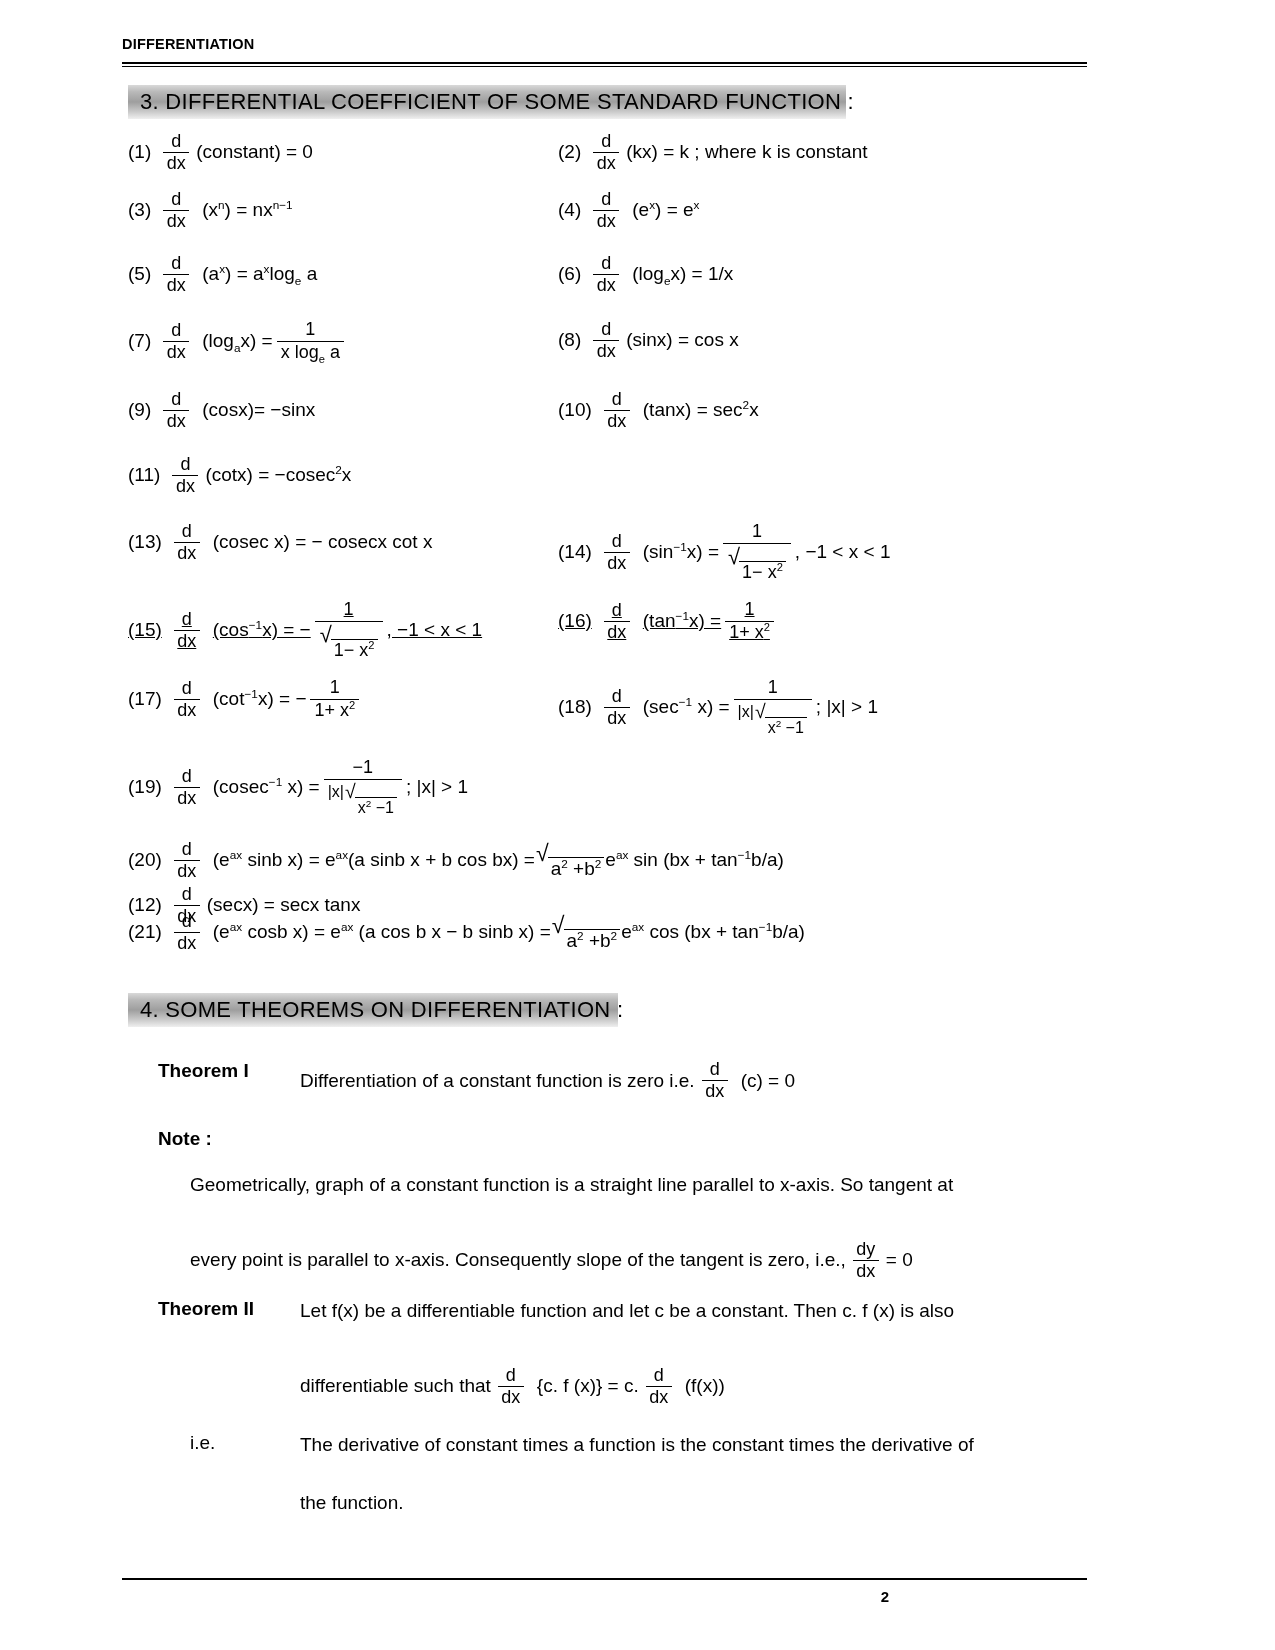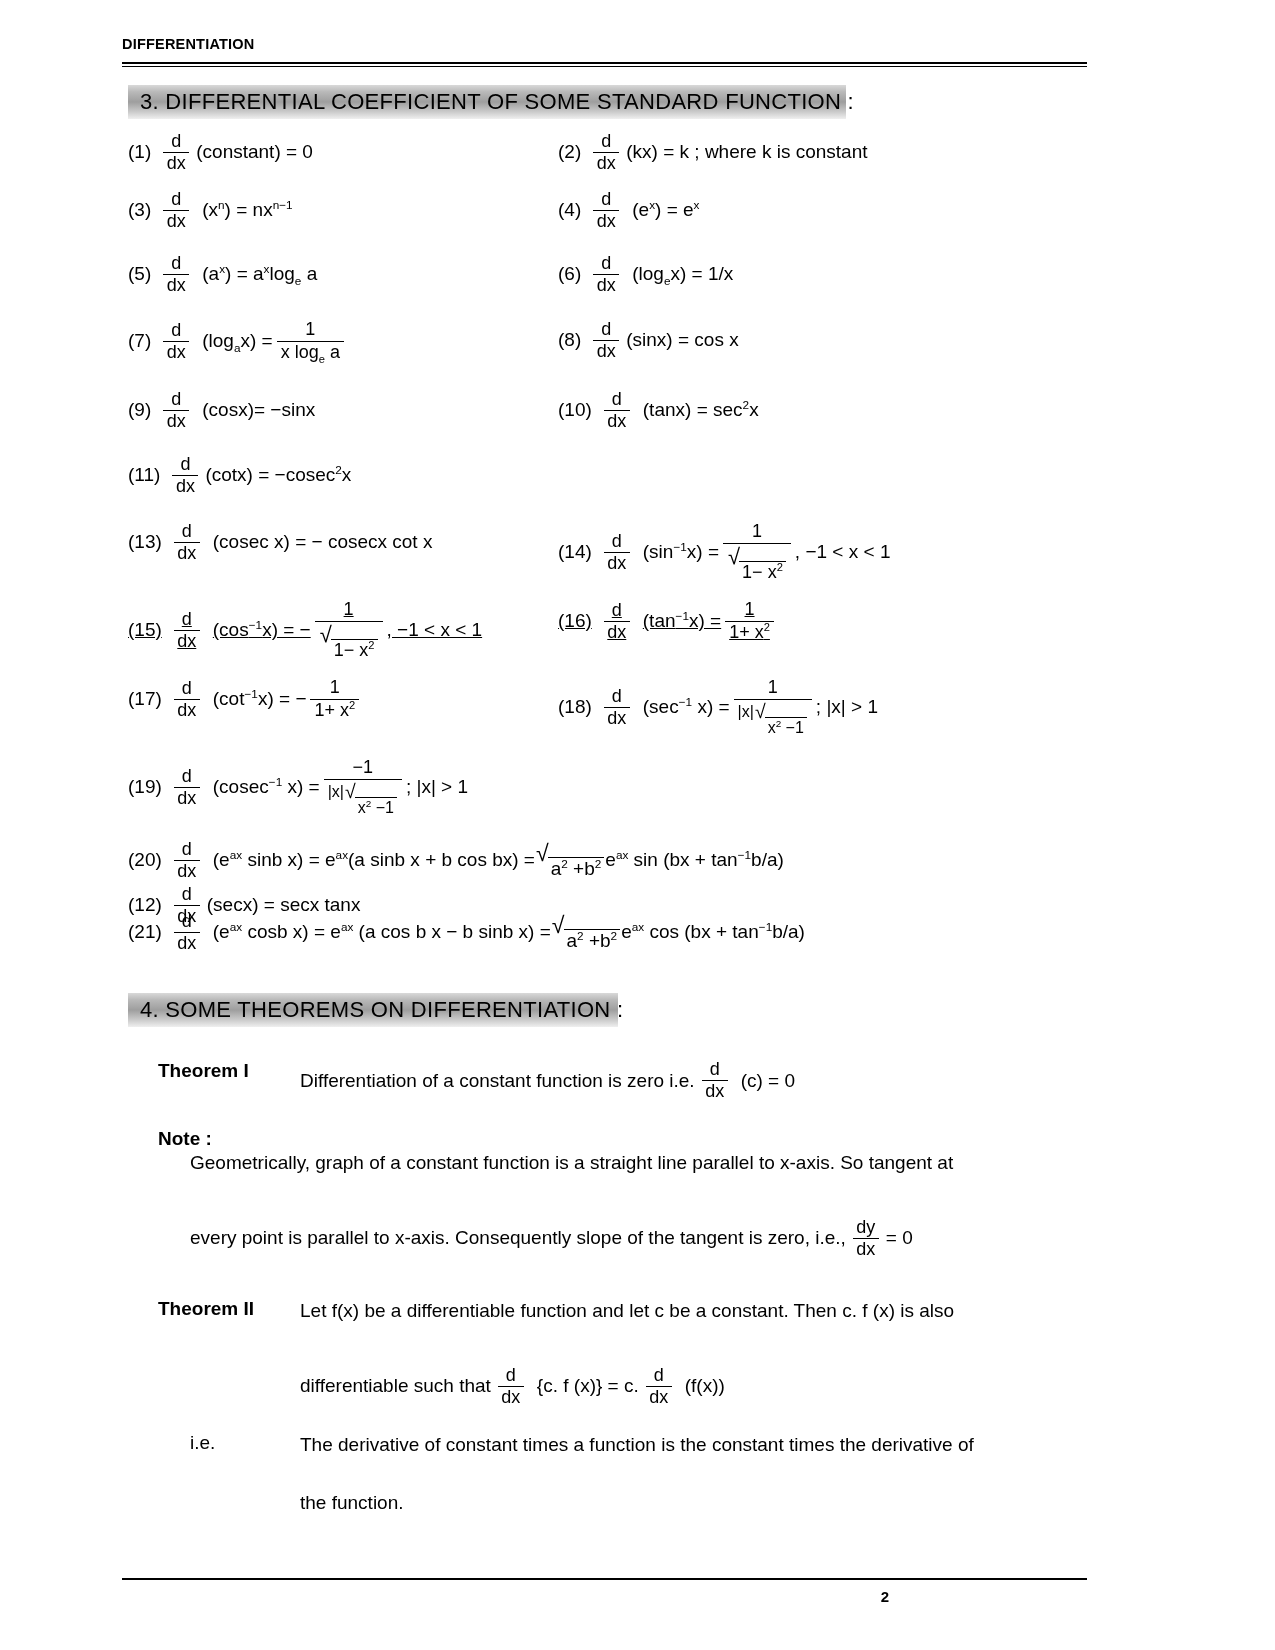--- a/index.html
+++ b/index.html
@@ -598,21 +598,21 @@
           <span class="denom">dx</span>
         </span>
         <span class="sp-sm"></span>
         <span>(c) = 0</span>
       </div>
     </div>
   </div>
 
   <div class="theorem-block" style="top:1128px;">
     <div class="note-label">Note :</div>
-    <div class="note-text" style="">Geometrically, graph of a constant function is a straight line parallel to x-axis. So tangent at</div>
+    <div class="note-text" style="margin-top:22px;">Geometrically, graph of a constant function is a straight line parallel to x-axis. So tangent at</div>
     <div class="note-line2" style="margin-top:42px;">
       <span>every point is parallel to x-axis. Consequently slope of the tangent is zero, i.e.,</span>
       <span class="ddx">
         <span class="numer">dy</span>
         <span class="bar"></span>
         <span class="denom">dx</span>
       </span>
       <span>= 0</span>
     </div>
   </div>

